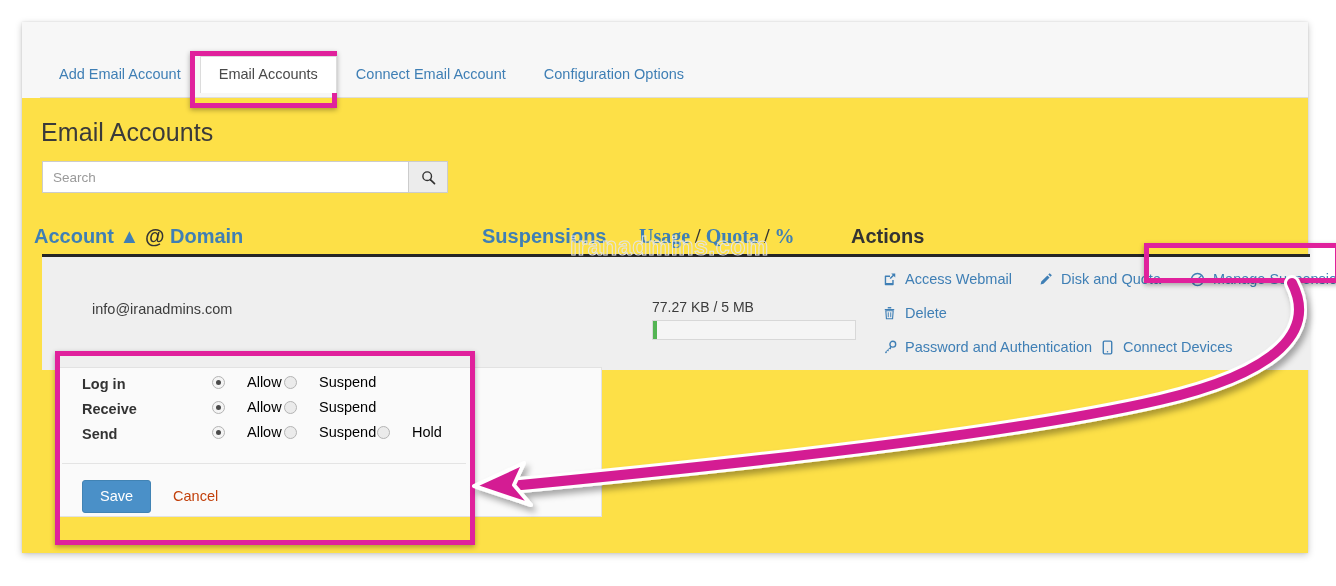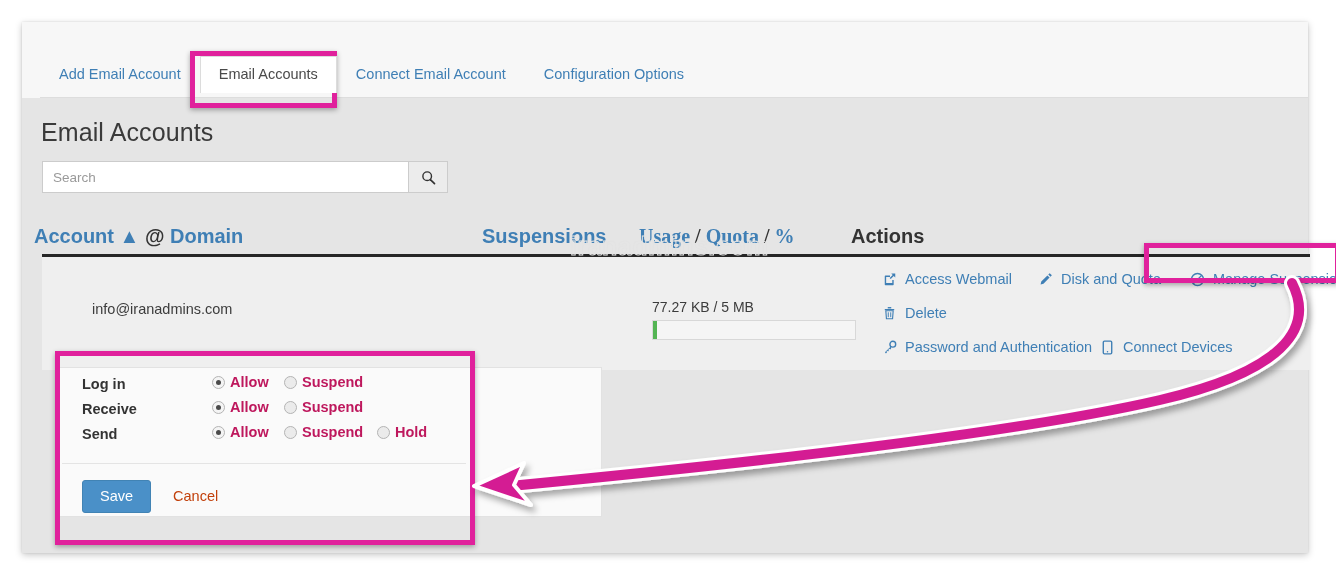--- a/index.html
+++ b/index.html
@@ -9,21 +9,21 @@
     font-family: "Liberation Sans", sans-serif;
     overflow: hidden;
   }
   #root { position: relative; width: 1336px; height: 586px; }
 
   
   .page-panel {
     position: absolute;
     left: 22px; top: 22px;
     width: 1286px; height: 531px;
-    background: #e5e5e5;
+    background: #fde047;
     box-shadow: 0 2px 7px rgba(0,0,0,0.22), 0 0 2px rgba(0,0,0,0.10);
   }
 
   
   .tabbar {
     position: absolute; left: 0; top: 0;
     width: 100%; height: 76px;
     background: #f7f7f7;
   }
   .tabs-inner {
@@ -183,22 +183,22 @@
     background: transparent;
   }
   .susp-rows { padding: 18px 0 14px 0; }
   .susp-row { position: relative; height: 25px; font-size: 14.5px; }
   .susp-label {
     position: absolute; left: 20px; top: 2px;
     font-weight: bold; color: #333333;
   }
   .opt {
     position: absolute; top: 0;
-    display: inline-flex; align-items: center; gap: 5px;
-    font-weight: bold; color: #be185d;
+    display: inline-flex; align-items: center; gap: 22px;
+    font-weight: normal; color: #000000;
     cursor: pointer;
   }
   .opt-allow   { left: 150px; }
   .opt-suspend { left: 222px; }
   .opt-hold    { left: 315px; }
   .radio {
     width: 13px; height: 13px; border-radius: 50%;
     border: 1px solid #b4b4b4;
     background: #ebebeb;
     box-sizing: border-box;

